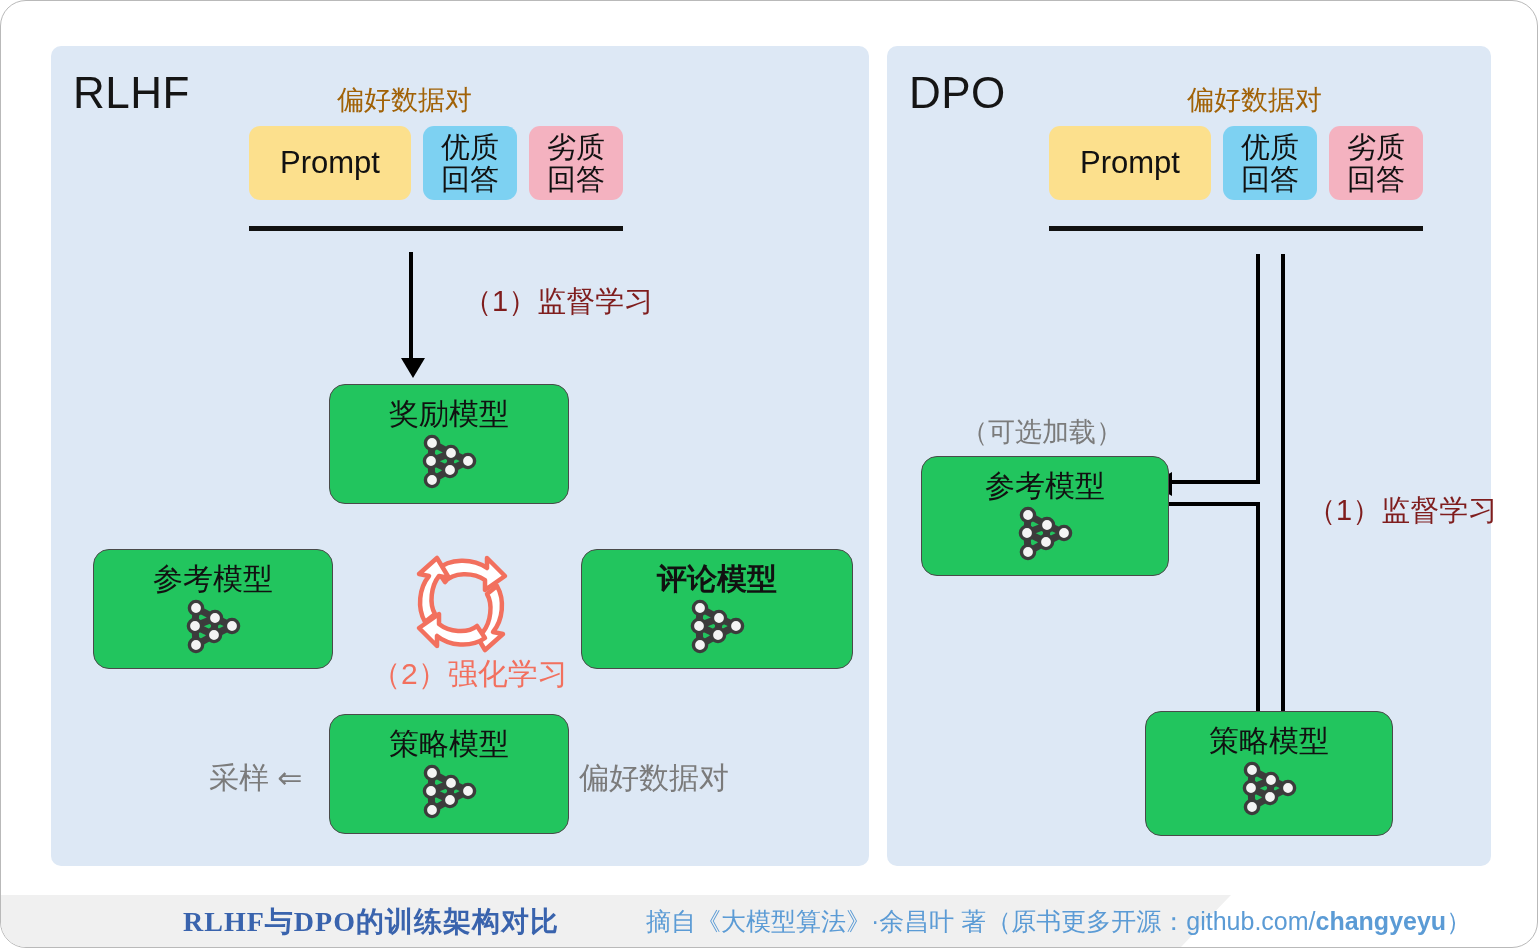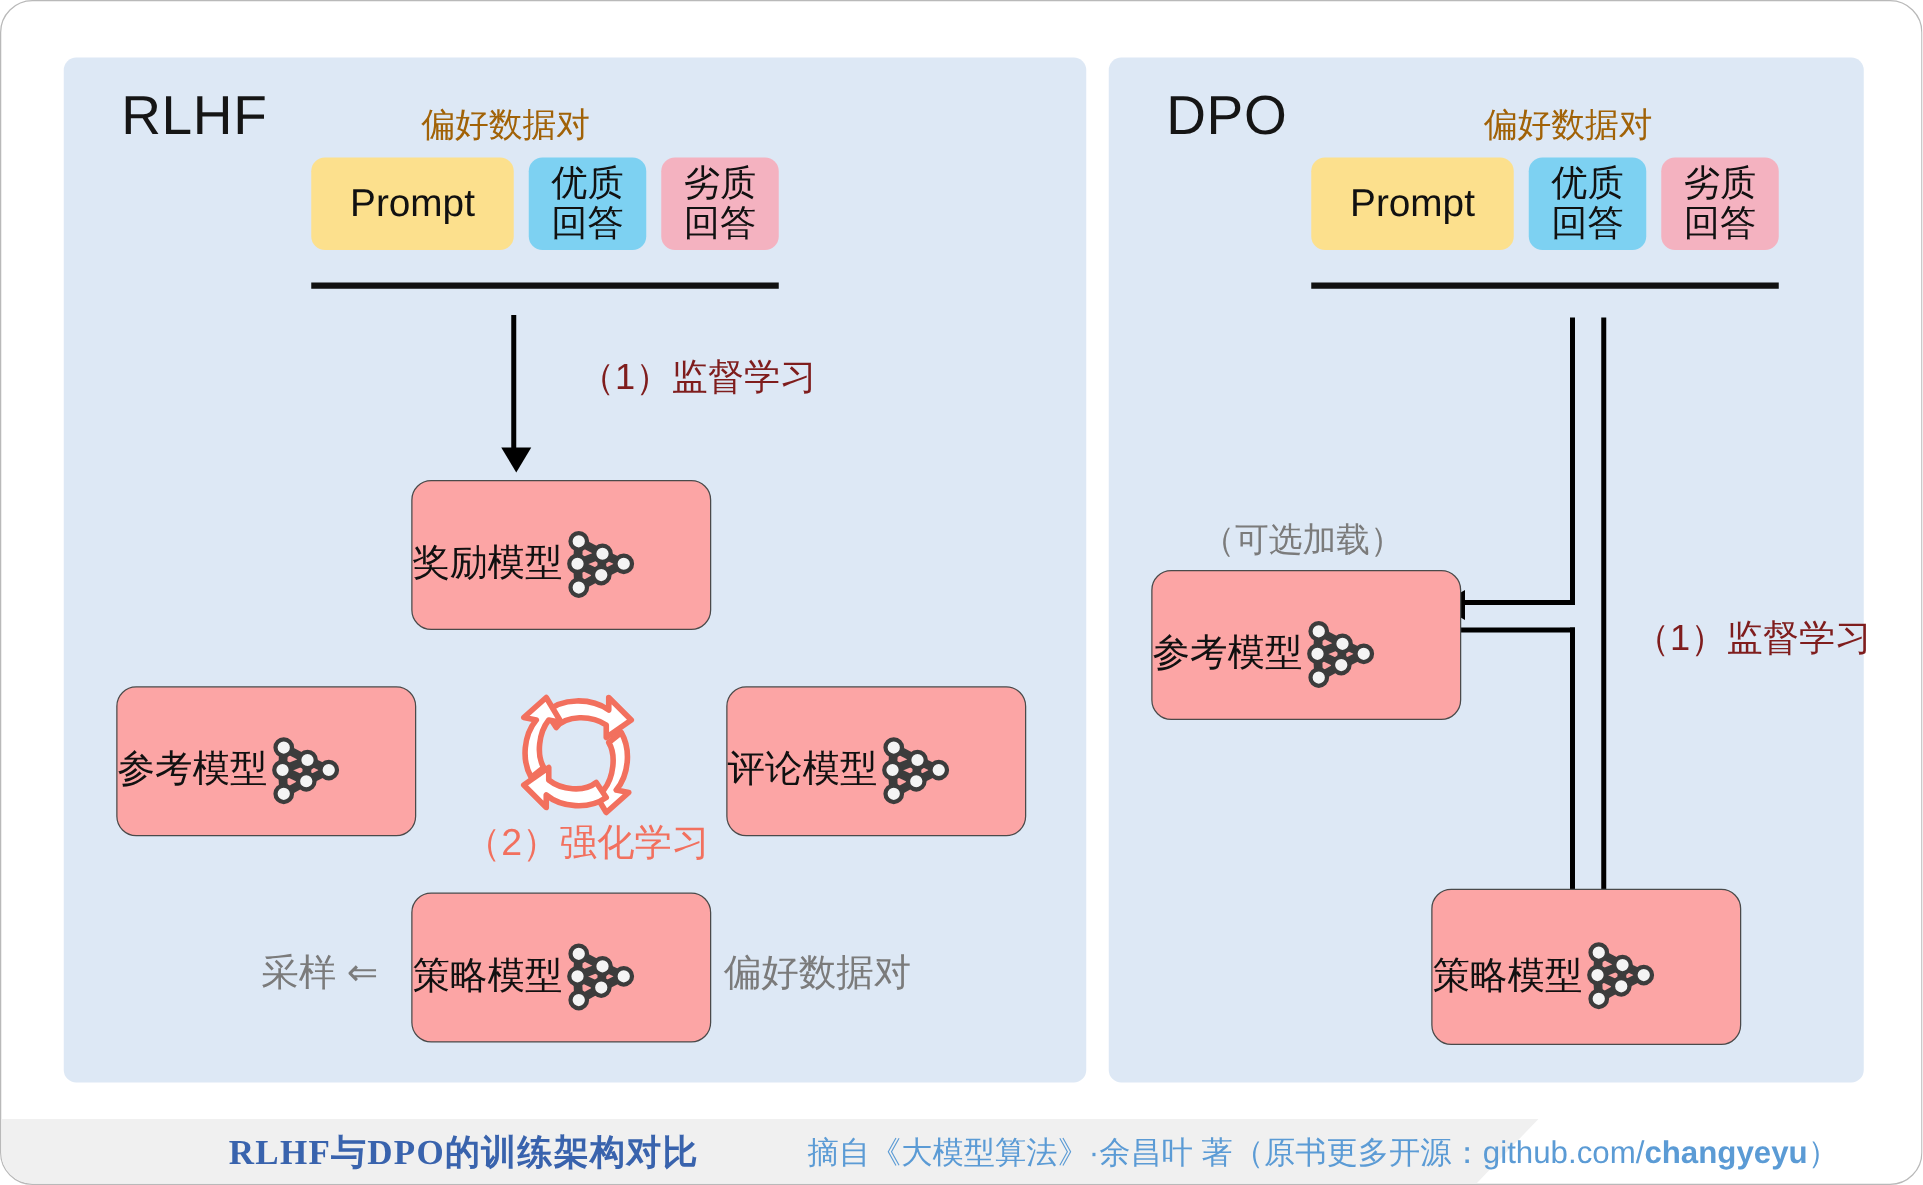--- a/index.html
+++ b/index.html
@@ -6,34 +6,34 @@
   body{font-family:"Liberation Sans","DejaVu Sans",sans-serif;}
   #stage{position:relative;width:1538px;height:948px;background:#ffffff;
          border:1.5px solid #b9b9b9;border-radius:26px;box-sizing:border-box;overflow:hidden;}
 
   
   .panel{position:absolute;background:#dde8f5;border-radius:10px;}
   #panel-rlhf{left:50px;top:45px;width:818px;height:820px;}
   #panel-dpo{left:886px;top:45px;width:604px;height:820px;}
 
   .panel-title{position:absolute;font-size:44px;color:#151515;letter-spacing:.5px;
-               font-family:"Liberation Sans","DejaVu Sans",sans-serif;margin-left:24px;}
+               font-family:"Liberation Sans","DejaVu Sans",sans-serif;}
 
   
   .pref-label{position:absolute;font-size:27px;color:#a16207;white-space:nowrap;}
   .chip{position:absolute;border-radius:11px;display:flex;align-items:center;
         justify-content:center;text-align:center;color:#111;line-height:1.12;
         font-size:29px;box-sizing:border-box;}
   .chip.prompt{font-size:31px;}
   .underline{position:absolute;height:5px;background:#111;}
 
   
-  .model-card{position:absolute;background:#fca5a5;border:1.6px solid #4a4a4a;
+  .model-card{position:absolute;background:#22c55e;border:1.6px solid #4a4a4a;
               border-radius:16px;box-sizing:border-box;
-              display:flex;flex-direction:row;align-items:center;
+              display:flex;flex-direction:column;align-items:center;
               justify-content:flex-start;padding-top:14px;}
   .model-card .mc-label{font-size:30px;color:#111;white-space:nowrap;line-height:1;}
   .model-card .mc-icon{margin-top:4px;}
 
   
   .vline{position:absolute;width:4px;background:#000;}
   .hline{position:absolute;height:4px;background:#000;}
   .arrow-down{position:absolute;width:0;height:0;border-left:12px solid transparent;
               border-right:12px solid transparent;border-top:20px solid #000;}
   .arrow-left{position:absolute;width:0;height:0;border-top:12px solid transparent;
@@ -131,21 +131,21 @@
               <circle cx="32" cy="20" r="6.6"></circle>
             <circle cx="12" cy="28" r="6.6"></circle>
               <circle cx="31" cy="37" r="6.6"></circle>
             <circle cx="49" cy="28" r="6.6"></circle>
               <circle cx="13" cy="47" r="6.6"></circle>
           </g>
         </svg>
       </div>
     </div>
 
-    <div class="model-card" style="left:530px;top:503px;width:240px;height:120px;">
+    <div class="model-card" style="left:530px;top:503px;width:272px;height:120px;font-weight:bold;">
       <div class="mc-label">评论模型</div>
       <div class="mc-icon">
         <svg width="60" height="56" viewBox="0 0 60 56">
           <g stroke="#3c3c3c" stroke-width="7" fill="none">
             <line x1="13" y1="10" x2="32" y2="20"></line>
               <line x1="13" y1="10" x2="12" y2="28"></line>
             <line x1="12" y1="28" x2="32" y2="20"></line>
               <line x1="12" y1="28" x2="31" y2="37"></line>
             <line x1="12" y1="28" x2="13" y2="47"></line>
               <line x1="32" y1="20" x2="31" y2="37"></line>

